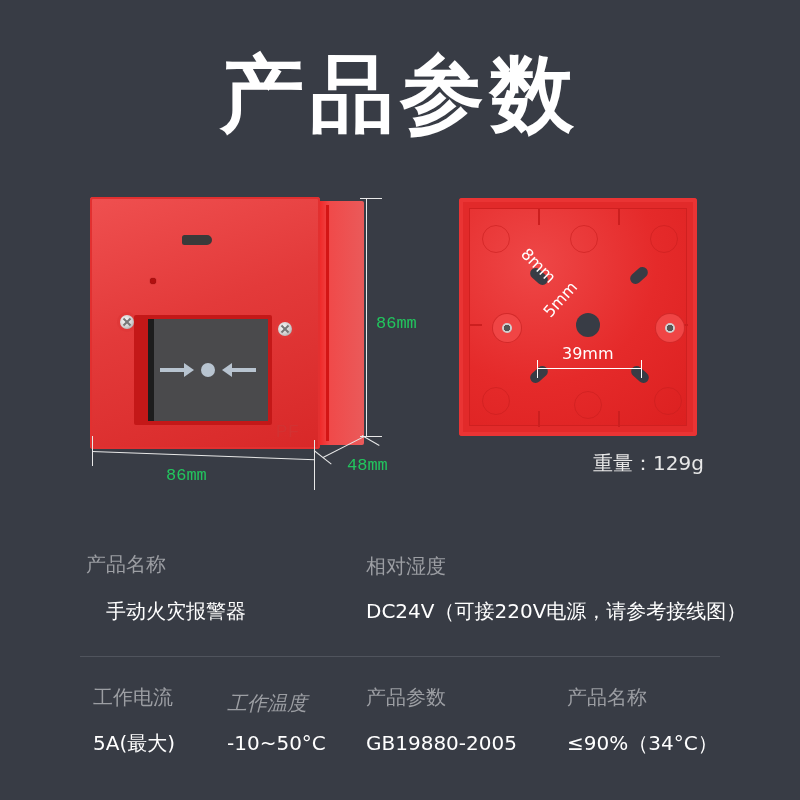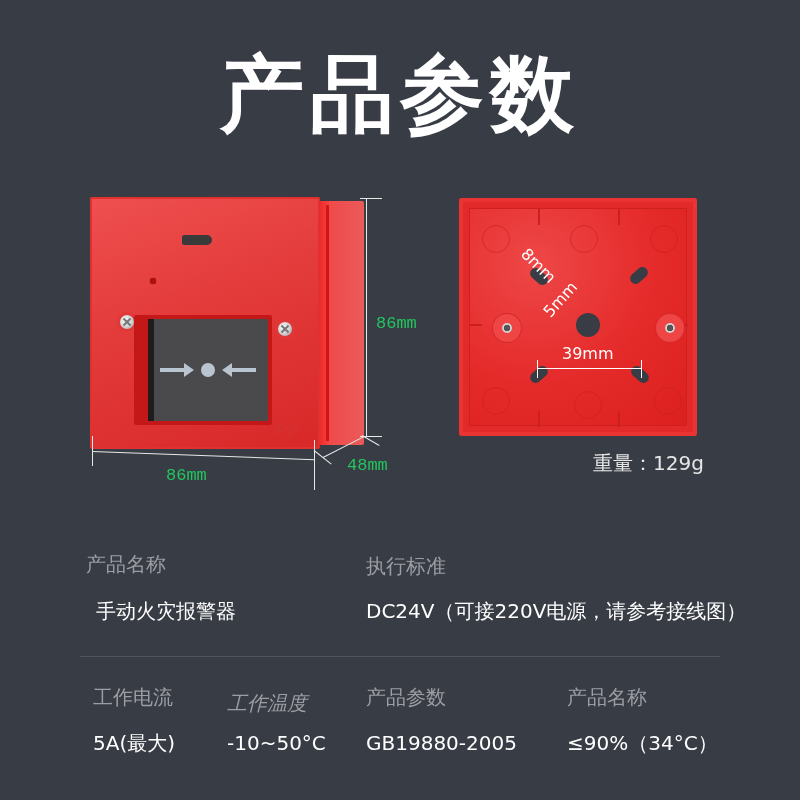--- a/index.html
+++ b/index.html
@@ -162,22 +162,22 @@
     <div class="dim-line" style="left:171px;top:151px;width:1px;height:18px;background:#fff;"></div>
     <div class="back-dim-text" style="left:92px;top:136px;">39mm</div>
   </div>
 </div>
 
 <div class="weight">
   <span>重量：</span><span>129g</span>
 </div>
 
 <div class="spec-label" style="left:86px;top:552px;font-family:Liberation Mono, monospace;">产品名称</div>
-<div class="spec-value" style="left:96px;top:597px;">手动火灾报警器</div>
-<div class="spec-label" style="left:366px;top:552px;">执行标准</div>
+<div class="spec-value" style="left:106px;top:597px;">手动火灾报警器</div>
+<div class="spec-label" style="left:366px;top:552px;">相对湿度</div>
 <div class="spec-value" style="left:366px;top:597px;">DC24V（可接220V电源，请参考接线图）</div>
 
 <div class="divider"></div>
 
 <div class="spec-label" style="left:93px;top:683px;">工作电流</div>
 <div class="spec-value" style="left:93px;top:729px;">5A(最大)</div>
 <div class="spec-label" style="left:227px;top:689px;font-style:italic;">工作温度</div>
 <div class="spec-value" style="left:227px;top:729px;">-10~50°C</div>
 <div class="spec-label" style="left:366px;top:683px;">产品参数</div>
 <div class="spec-value" style="left:366px;top:729px;">GB19880-2005</div>

